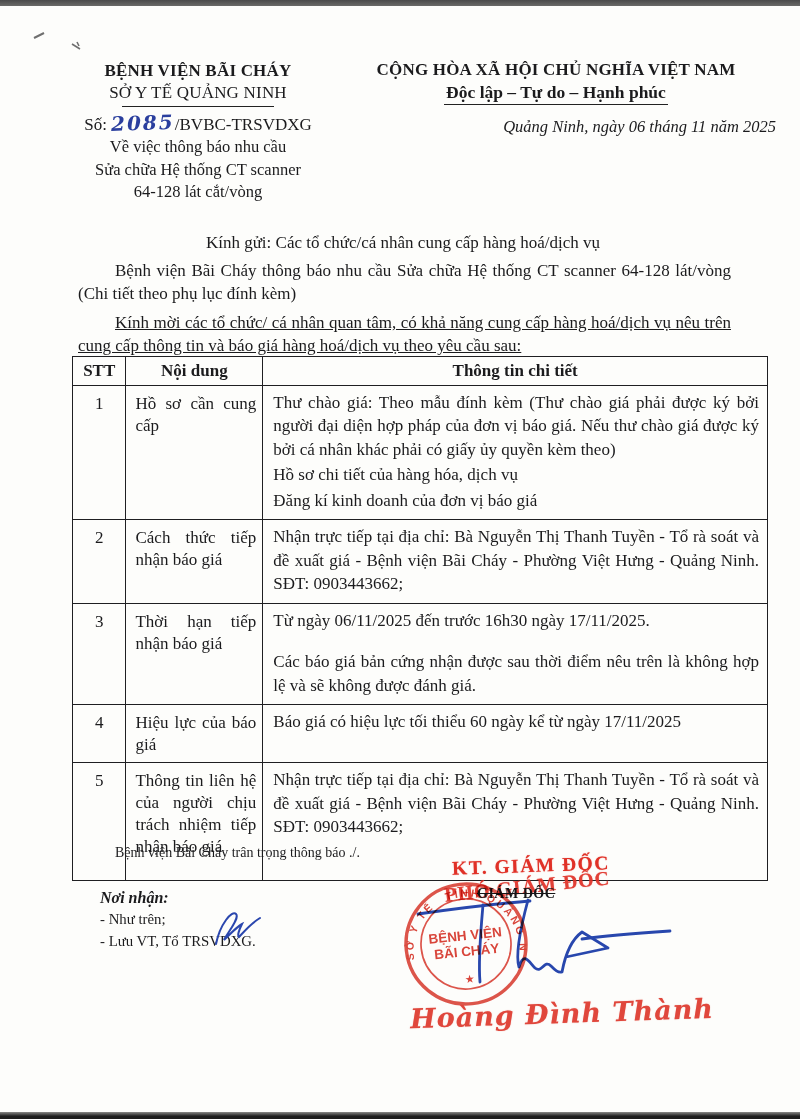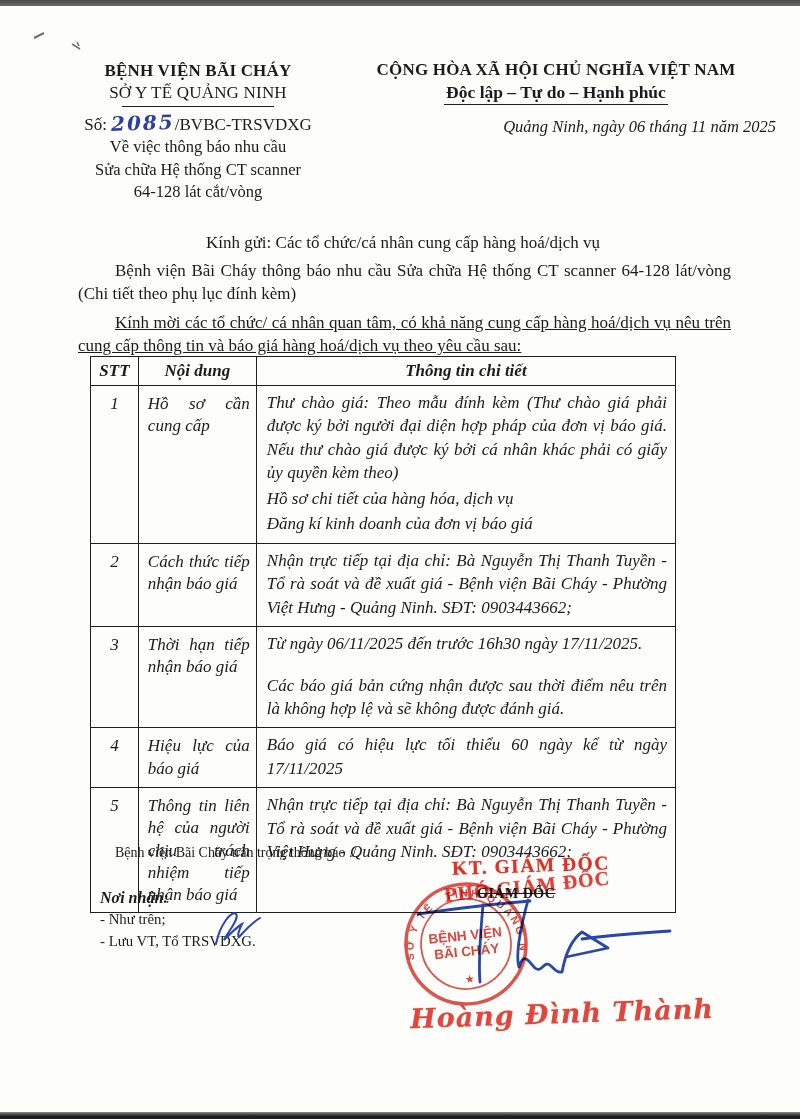--- a/index.html
+++ b/index.html
@@ -37,22 +37,22 @@
 
   
   .salutation { position:absolute; left:78px; top:233px; width:650px; text-align:center;
     font-size:17px; }
   .para { position:absolute; left:78px; width:653px; font-size:17px; line-height:1.38;
     text-align:justify; text-indent:37px; }
   .para1 { top:259px; }
   .para2 { top:311px;text-decoration:underline; }
 
   
-  table.doc { position:absolute; left:90px; top:356px; width:586px;
-    border-collapse:collapse; font-size:17px;font-style:italic; }
+  table.doc { position:absolute; left:72px; top:356px; width:696px;
+    border-collapse:collapse; font-size:17px; }
   table.doc th, table.doc td { border:1.6px solid #1f1f22; vertical-align:top; }
   table.doc th { font-weight:bold; text-align:center; padding:4px 2px; font-size:17px; }
   td.c-stt { width:50px; text-align:center; padding-top:8px; }
   td.c-nd  { width:128px; padding:7px 6px 6px 9px; text-align:justify; line-height:1.3; }
   td.c-ct  { width:472px; padding:5px 8px 5px 10px; }
   td.c-ct p { text-align:justify; line-height:1.38; margin:0 0 2px 0; }
   tr.r1 { height:112px; } tr.r2 { height:70px; } tr.r3 { height:88px; }
   tr.r4 { height:57px; } tr.r5 { height:118px; }
   tr.r3 td.c-ct p + p { margin-top:18px; }
 

